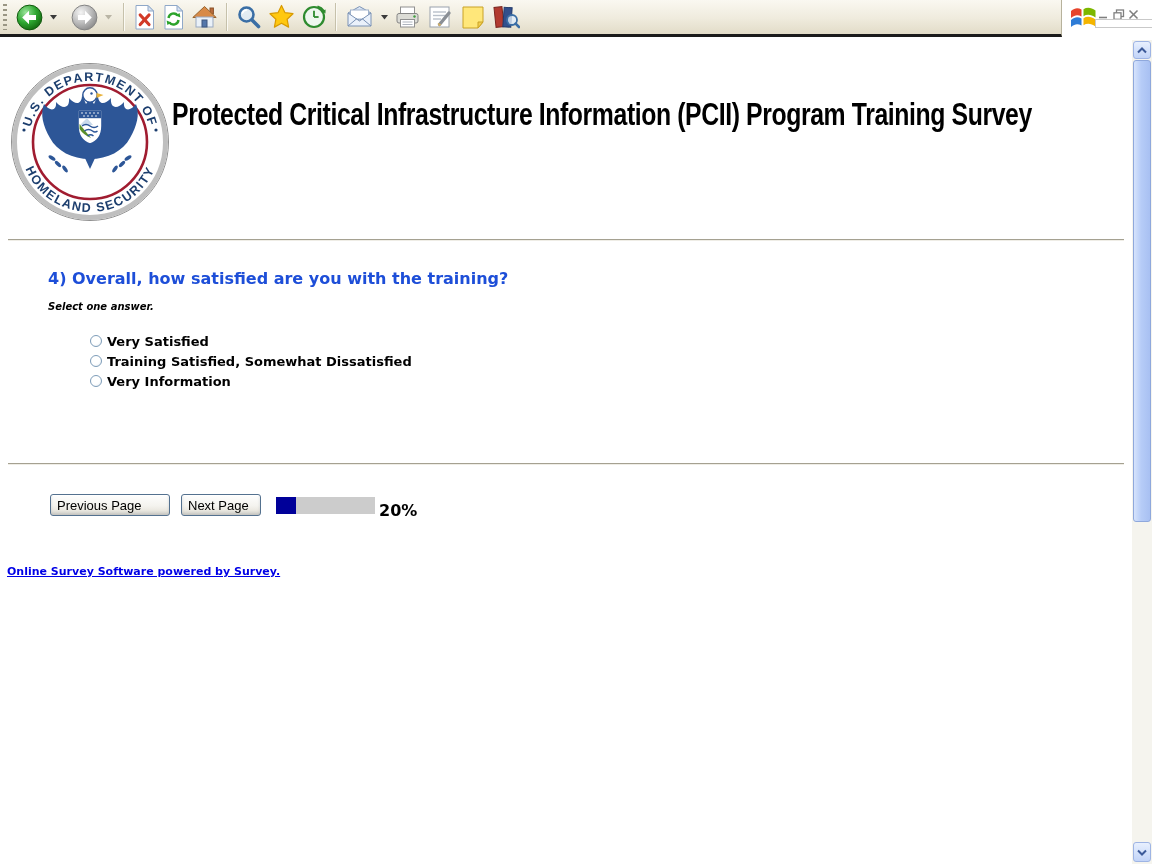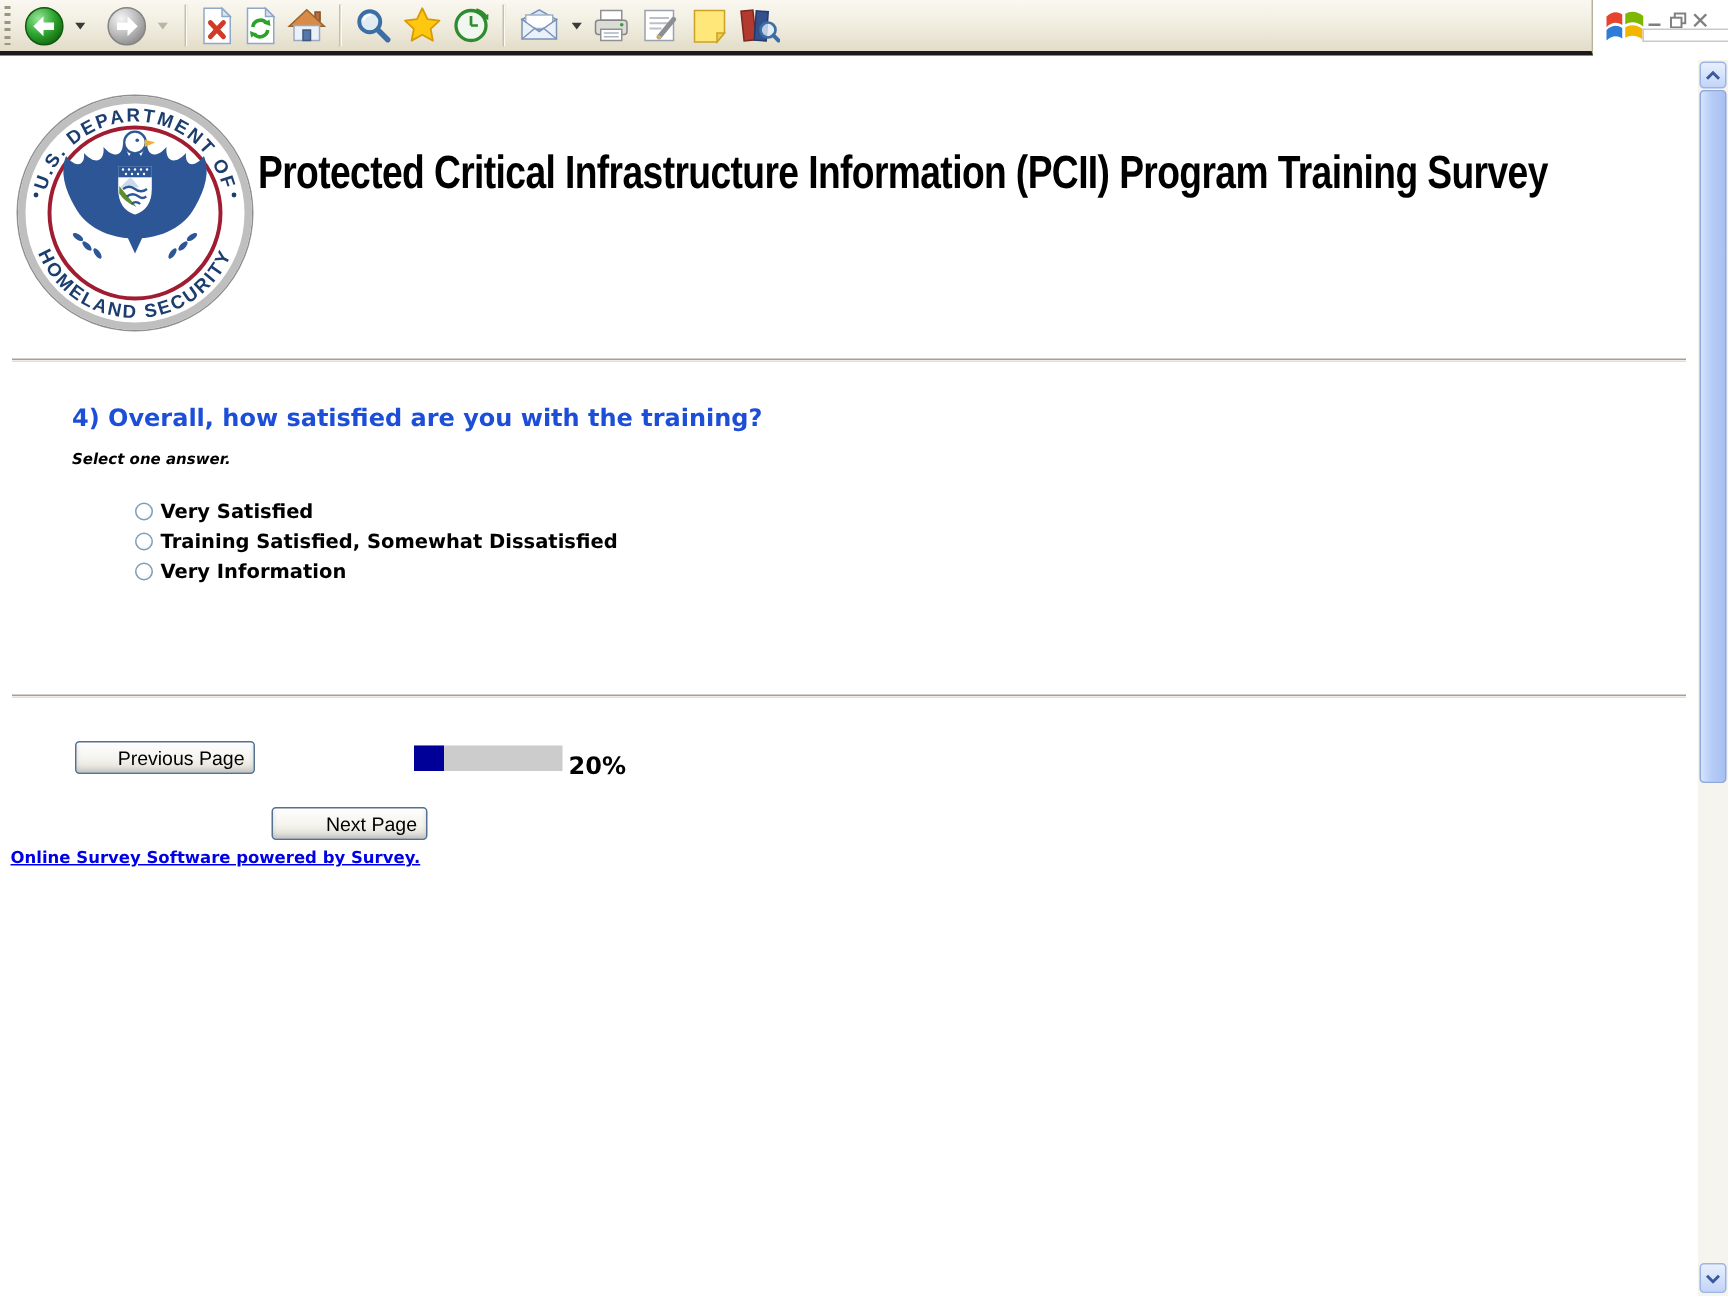--- a/index.html
+++ b/index.html
@@ -48,25 +48,25 @@
     font-family:"DejaVu Sans",sans-serif;font-weight:bold;font-size:16px;color:#1d4ed8;}
   .instruction{position:absolute;left:48px;top:301px;
     font-family:"DejaVu Sans",sans-serif;font-weight:bold;font-style:italic;font-size:10px;}
   .options{position:absolute;left:90px;top:331px;}
   .option-row{display:flex;align-items:center;height:20px;}
   .radio{width:10px;height:10px;border-radius:50%;flex:0 0 auto;
     border:1.5px solid #7E9DB9;margin-right:5px;
     background:radial-gradient(circle at 35% 30%,#ffffff 55%,#dfe8f0);}
   .option-label{font-family:"DejaVu Sans",sans-serif;font-weight:bold;font-size:13px;color:#000;}
   .btn{position:absolute;top:494px;height:22px;font-family:"Liberation Sans",sans-serif;
-    font-size:13px;color:#000;text-align:right;line-height:20px;box-sizing:border-box;
+    font-size:13px;color:#000;text-align:left;line-height:20px;box-sizing:border-box;
     border:1px solid #54718F;border-radius:3px;cursor:pointer;
     background:linear-gradient(#FEFEFE,#F4F3EE 55%,#DFDCD2);
     box-shadow:inset 0 1px 0 #fff, inset 0 -2px 3px rgba(110,120,135,.25);}
-  .btn-prev{left:50px;width:120px;} .btn-next{left:181px;width:104px;margin-top:44px;}
+  .btn-prev{left:50px;width:120px;} .btn-next{left:181px;width:80px;}
   .progress{position:absolute;left:276px;top:497px;width:99px;height:17px;background:#cccccc;}
   .progress-fill{height:100%;background:#000099;}
   .progress-label{position:absolute;left:379px;top:501px;
     font-family:"DejaVu Sans",sans-serif;font-weight:bold;font-size:16px;color:#000;}
   .footer-link{position:absolute;left:7px;top:565px;
     font-family:"DejaVu Sans",sans-serif;font-weight:bold;font-size:11px;
     color:#0000E6;text-decoration:underline;cursor:pointer;}
 </style>
 </head>
 <body>

